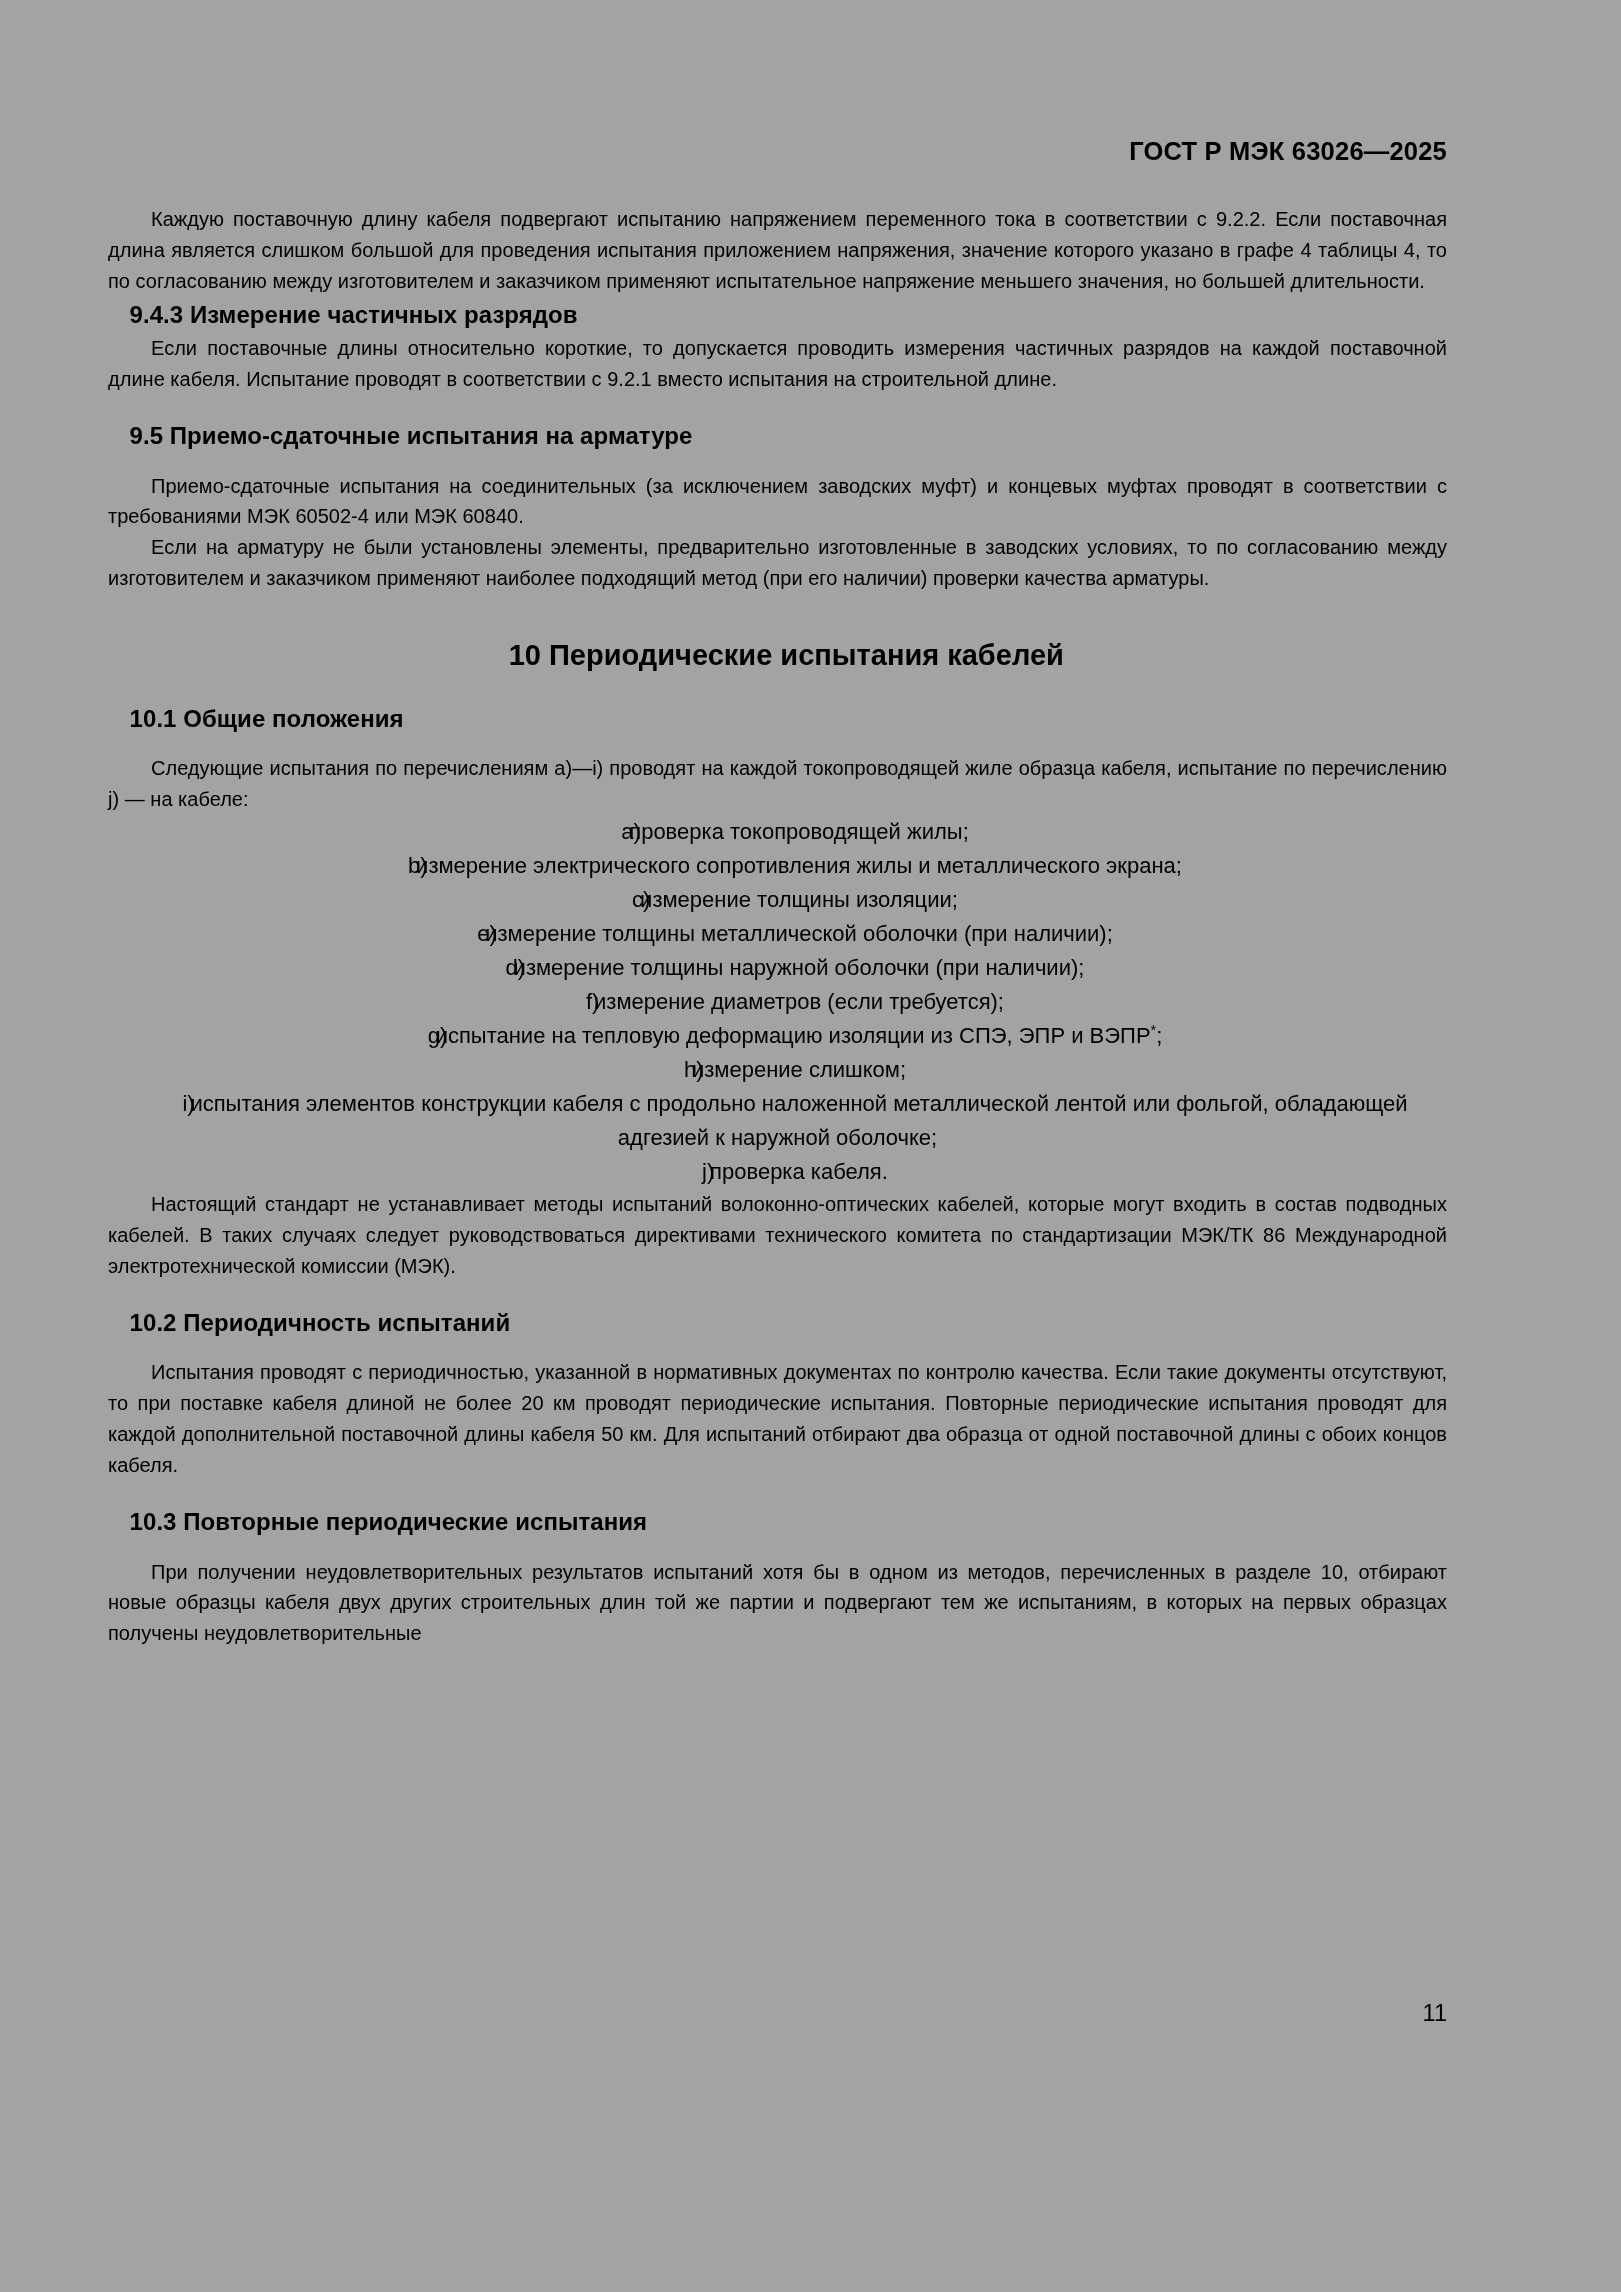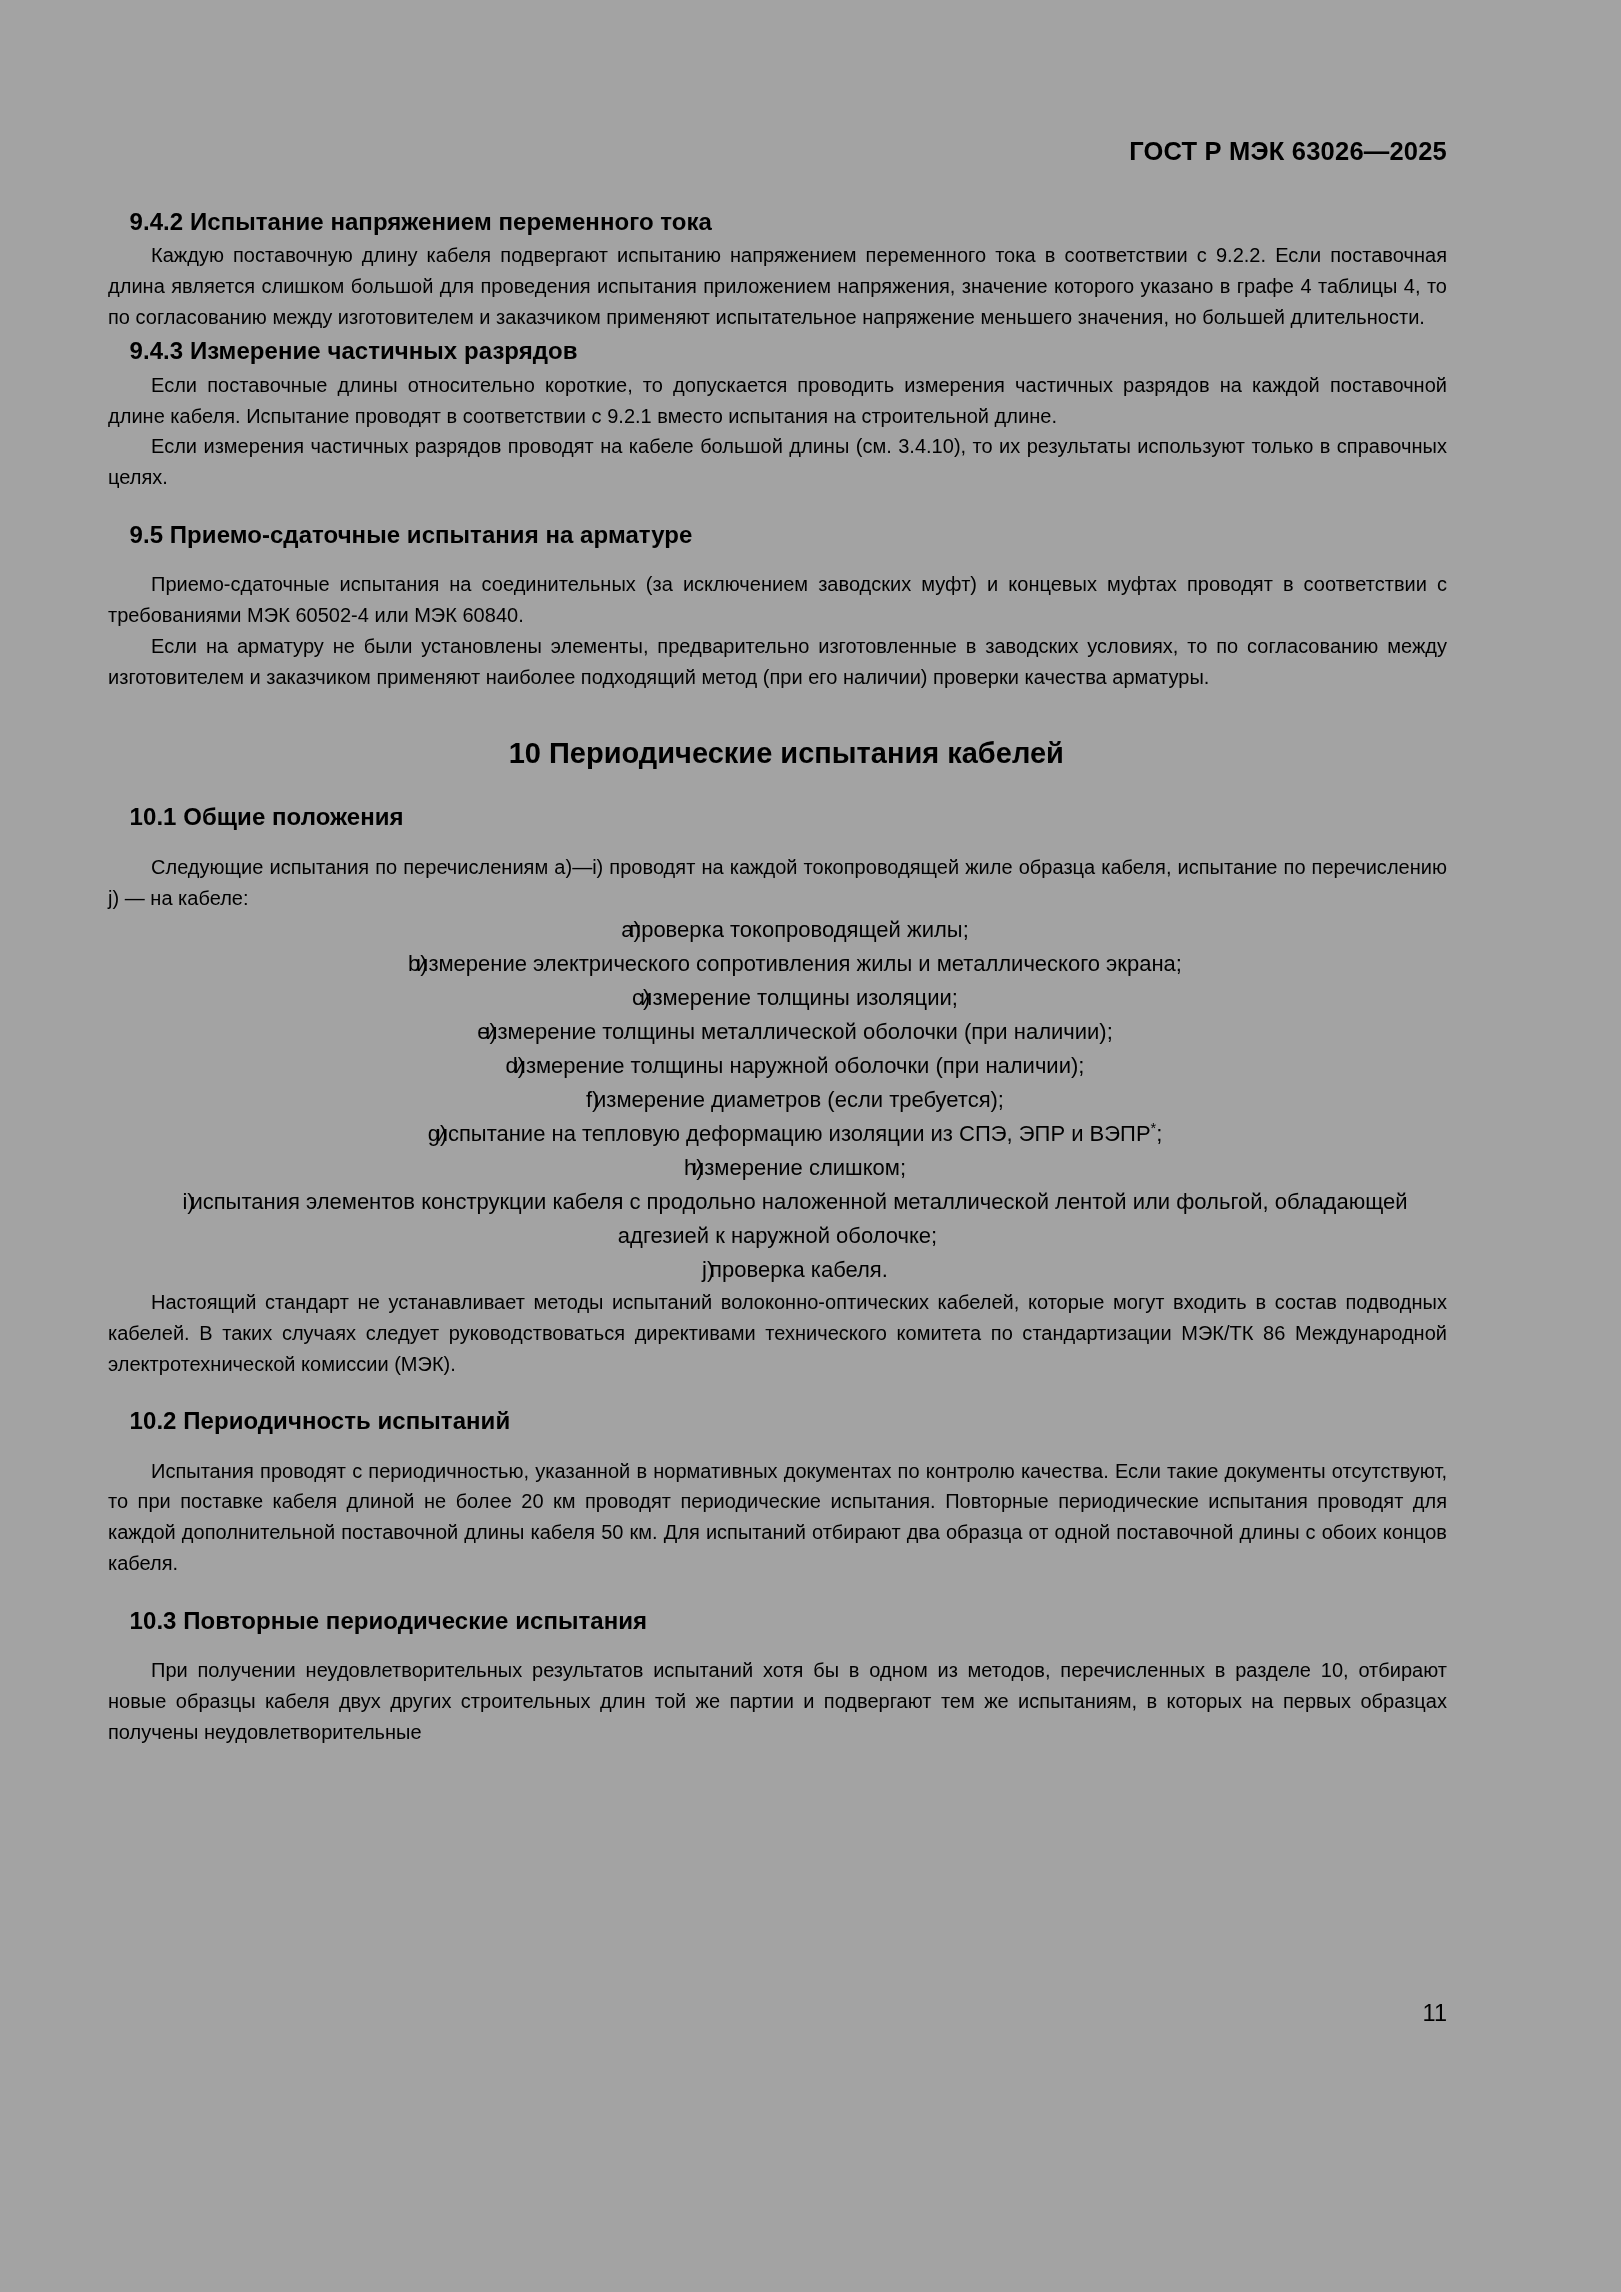--- a/index.html
+++ b/index.html
@@ -130,26 +130,24 @@
 <body>
 
 <div class="page">
 
   <div class="header">
     <span>ГОСТ Р МЭК 63026—2025</span>
   </div>
 
   <div class="content">
 
-    <h3 class="h3">9.4.2 Испытание напряжением переменного тока</h3>
     <p class="body">Каждую поставочную длину кабеля подвергают испытанию напряжением переменного тока в соответствии с 9.2.2. Если поставочная длина является слишком большой для проведения испытания приложением напряжения, значение которого указано в графе 4 таблицы 4, то по согласованию между изготовителем и заказчиком применяют испытательное напряжение меньшего значения, но большей длительности.</p>
 
     <h3 class="h3">9.4.3 Измерение частичных разрядов</h3>
     <p class="body">Если поставочные длины относительно короткие, то допускается проводить измерения частичных разрядов на каждой поставочной длине кабеля. Испытание проводят в соответствии с 9.2.1 вместо испытания на строительной длине.</p>
-    <p class="body">Если измерения частичных разрядов проводят на кабеле большой длины (см. 3.4.10), то их результаты используют только в справочных целях.</p>
 
     <div class="gap-md"></div>
     <h3 class="h3 spaced-after">9.5 Приемо-сдаточные испытания на арматуре</h3>
     <p class="body">Приемо-сдаточные испытания на соединительных (за исключением заводских муфт) и концевых муфтах проводят в соответствии с требованиями МЭК 60502-4 или МЭК 60840.</p>
     <p class="body">Если на арматуру не были установлены элементы, предварительно изготовленные в заводских условиях, то по согласованию между изготовителем и заказчиком применяют наиболее подходящий метод (при его наличии) проверки качества арматуры.</p>
 
     <h2 class="h2">10 Периодические испытания кабелей</h2>
 
     <h3 class="h3 spaced-after">10.1 Общие положения</h3>
     <p class="body">Следующие испытания по перечислениям a)—i) проводят на каждой токопроводящей жиле образца кабеля, испытание по перечислению j) — на кабеле:</p>

